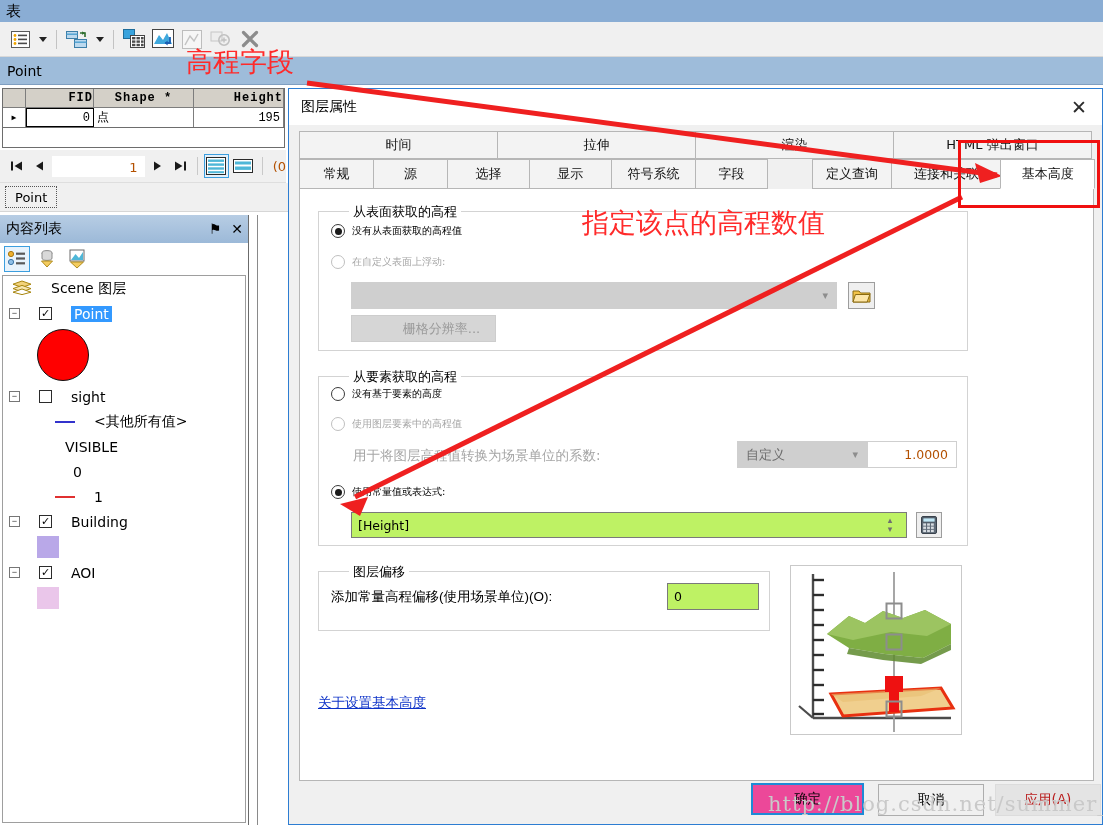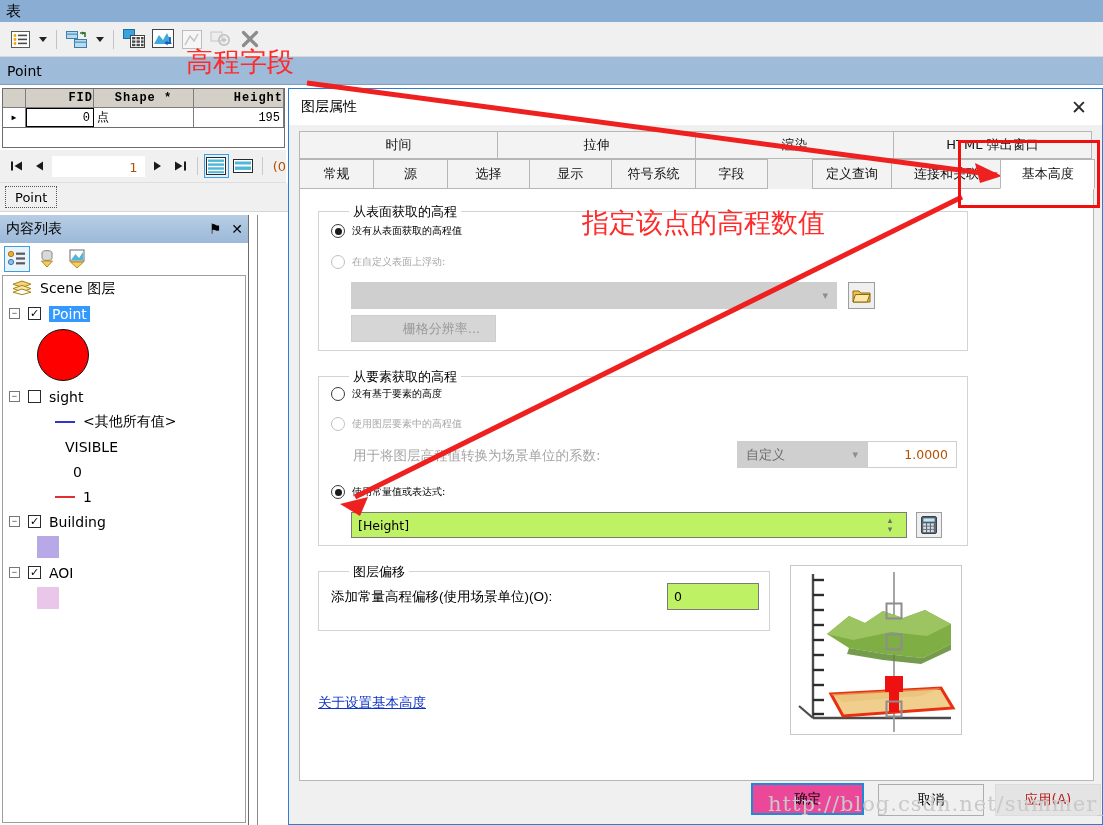--- a/index.html
+++ b/index.html
@@ -90,21 +90,21 @@
                 font-family:"DejaVu Sans","Liberation Sans",sans-serif; }
   .toc-pin, .toc-x { width:22px; height:28px; display:flex; align-items:center; justify-content:center;
                      font-size:14px; font-weight:bold; }
   .toc-tools { position:absolute; left:0; top:28px; width:248px; height:32px; background:#fff;
                display:flex; align-items:center; padding-left:4px; gap:4px; }
   .toc-tb { width:26px; height:26px; display:flex; align-items:center; justify-content:center; }
   .toc-tb.sel { border:1px solid #3c9ede; background:#e8f3fc; }
   .toc-body { position:absolute; left:2px; top:60px; width:244px; height:548px;
               border:1px solid #9e9e9e; background:#fff; overflow:hidden; }
 
-  .toc-line { display:flex; align-items:center; height:25px; padding-left:6px; gap:8px;
+  .toc-line { display:flex; align-items:center; height:25px; padding-left:6px; gap:19px;
               font-size:14px; font-family:"DejaVu Sans","Liberation Sans",sans-serif; }
   .expander { width:11px; height:11px; border:1px solid #767676; background:#fff;
               display:flex; align-items:center; justify-content:center; font-size:9px;
               line-height:9px; color:#333; flex:none; font-family:"Liberation Sans",sans-serif;}
   .cbox { width:13px; height:13px; border:1px solid #2b2b2b; background:#fff; flex:none;
           display:flex; align-items:center; justify-content:center; font-size:11px; color:#000; }
   .lbl-sel { background:#3399ff; color:#fff; padding:0 3px; }
   .sym-indent { padding-left:34px; }
   .sym-indent2 { padding-left:52px; }
   .sym-indent3 { padding-left:62px; }

